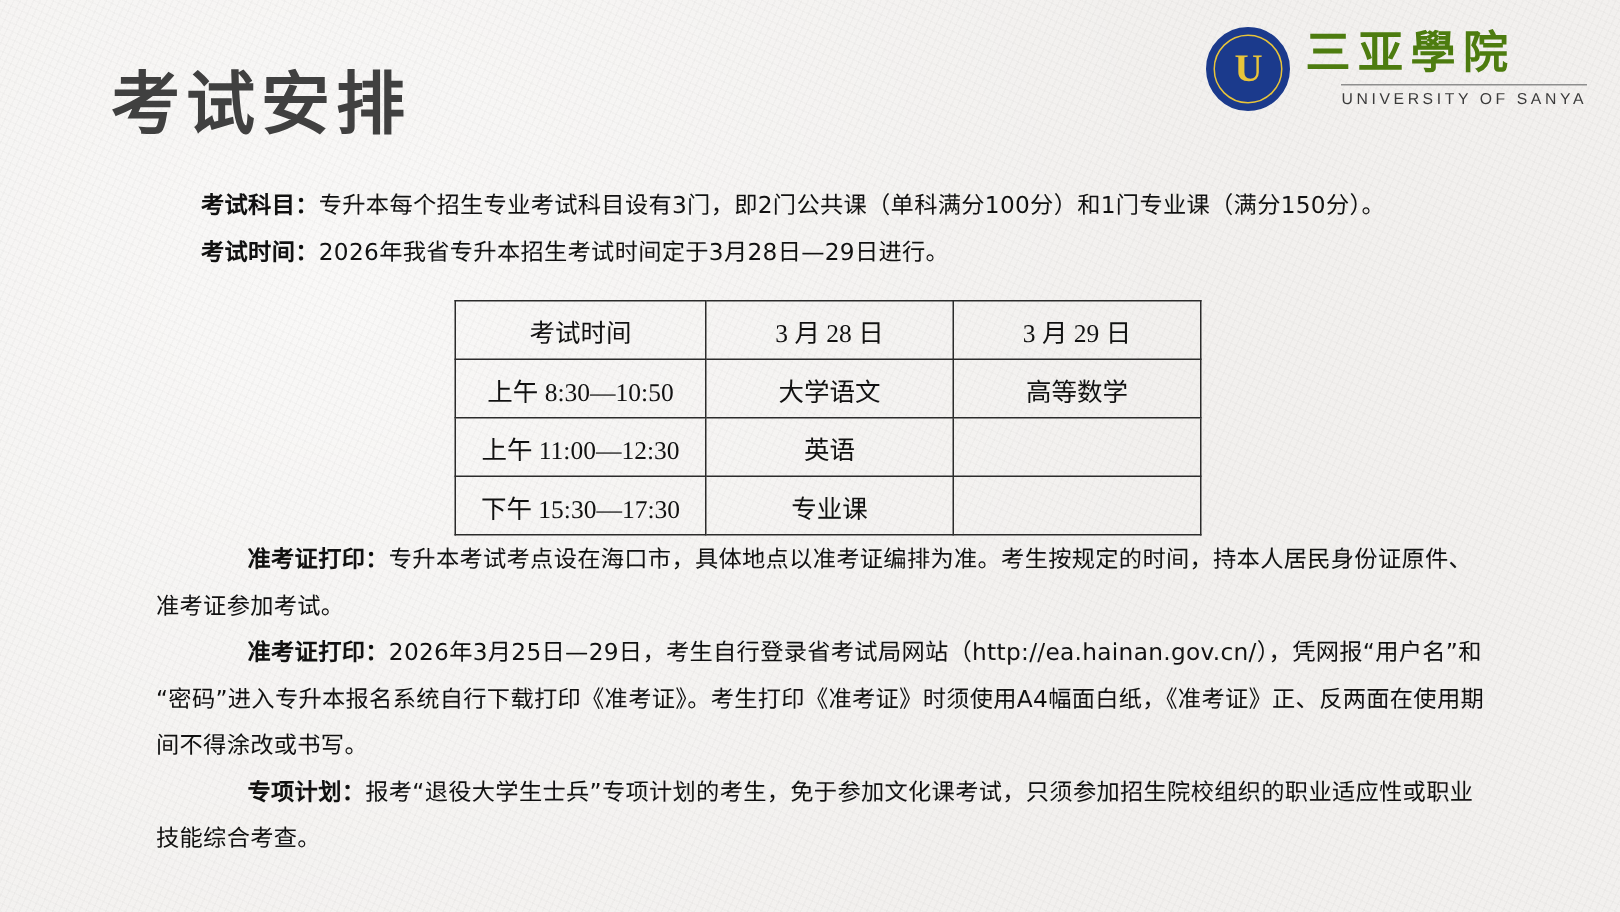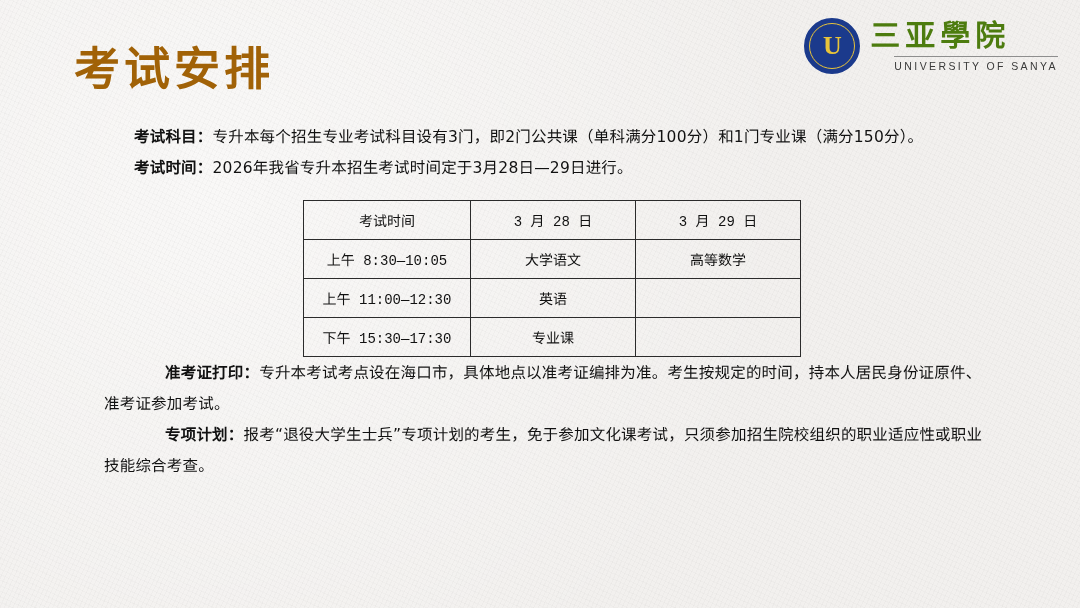--- a/index.html
+++ b/index.html
@@ -32,21 +32,21 @@
   }
 
   
   .title {
     position: absolute;
     left: 74px;
     top: 32px;
     font-size: 46px;
     font-weight: bold;
     letter-spacing: 4px;
-    color: #a16207;
+    color: #404040;
     font-family: "DejaVu Sans", "Liberation Sans", sans-serif;
   }
 
   
   .logo {
     position: absolute;
     right: 22px;
     top: 18px;
     display: flex;
     align-items: center;
@@ -128,22 +128,22 @@
   }
 
   
   .table-wrap {
     position: absolute;
     left: 303px;
     top: 200px;
   }
   table.exam-table {
     border-collapse: collapse;
-    font-family: Liberation Mono, monospace;
-    font-size: 14px;
+    font-family: Liberation Serif, serif;
+    font-size: 17px;
     color: #111;
     background: transparent;
   }
   table.exam-table td {
     border: 1px solid #2b2b2b;
     height: 38px;
     text-align: center;
     vertical-align: middle;
     padding: 0 10px;
     white-space: nowrap;
@@ -188,21 +188,21 @@
 
   <div class="table-wrap">
     <table class="exam-table">
       <tbody>
         <tr>
           <td class="col-time">考试时间</td>
           <td class="col-d1">3 月 28 日</td>
           <td class="col-d2">3 月 29 日</td>
         </tr>
         <tr>
-          <td class="col-time">上午 8:30—10:05</td>
+          <td class="col-time">上午 8:30—10:50</td>
           <td class="col-d1">大学语文</td>
           <td class="col-d2">高等数学</td>
         </tr>
         <tr>
           <td class="col-time">上午 11:00—12:30</td>
           <td class="col-d1">英语</td>
           <td class="col-d2"></td>
         </tr>
         <tr>
           <td class="col-time">下午 15:30—17:30</td>
@@ -211,16 +211,19 @@
         </tr>
       </tbody>
     </table>
   </div>
 
   <div class="after-table">
     <p class="para indent tight">
       <span class="lead">准考证打印：</span><span>专升本考试考点设在海口市，具体地点以准考证编排为准。考生按规定的时间，持本人居民身份证原件、准考证参加考试。</span>
     </p>
     <p class="para indent tight">
+      <span class="lead">准考证打印：</span><span>2026年3月25日—29日，考生自行登录省考试局网站（http://ea.hainan.gov.cn/），凭网报“用户名”和“密码”进入专升本报名系统自行下载打印《准考证》。考生打印《准考证》时须使用A4幅面白纸，《准考证》正、反两面在使用期间不得涂改或书写。</span>
+    </p>
+    <p class="para indent tight">
       <span class="lead">专项计划：</span><span>报考“退役大学生士兵”专项计划的考生，免于参加文化课考试，只须参加招生院校组织的职业适应性或职业技能综合考查。</span>
     </p>
   </div>
 </div>
 
 </body></html>

